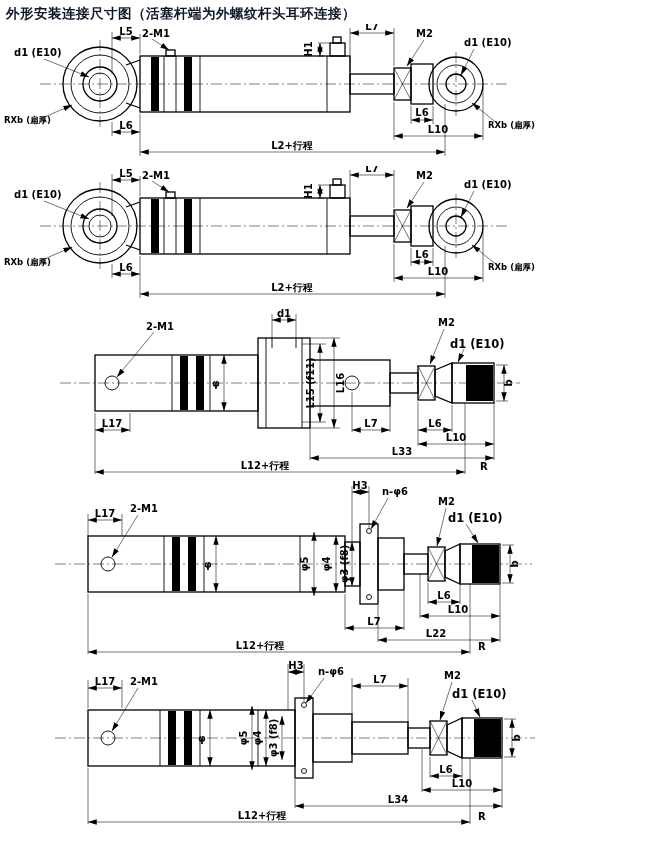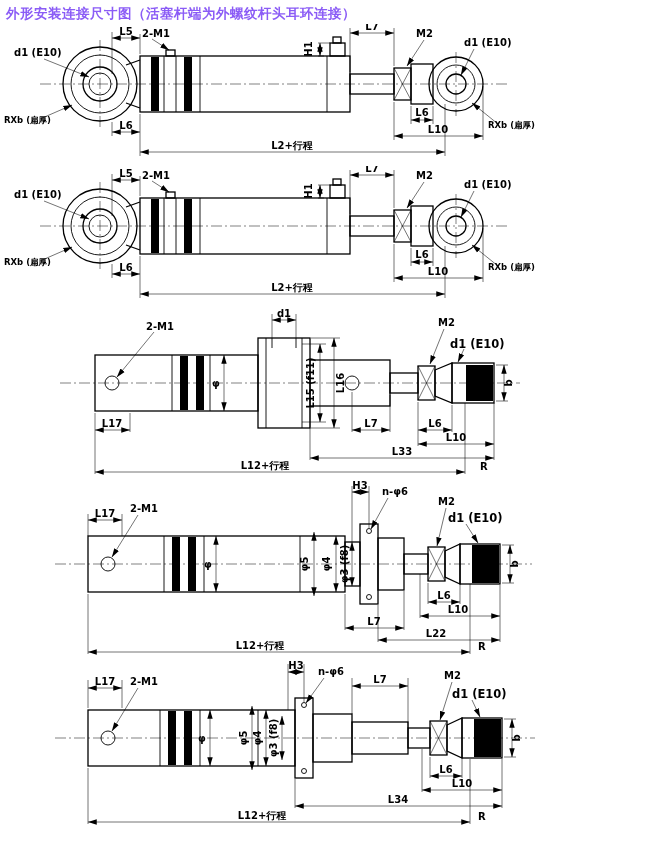--- a/index.html
+++ b/index.html
@@ -1,17 +1,17 @@
 <!DOCTYPE html>
 <html><head>
 <meta charset="utf-8">
 <style>
   html,body{margin:0;padding:0;background:#fff}
   .page{width:650px;height:844px;background:#fff;overflow:hidden;font-family:"DejaVu Sans",sans-serif}
-  .title{font:600 13.5px "Liberation Serif",serif;color:#8b5cf6;padding:5px 6px 1px;letter-spacing:.5px;white-space:nowrap}
+  .title{font:600 13.5px "Liberation Serif",serif;color:#0f172a;padding:5px 6px 1px;letter-spacing:.5px;white-space:nowrap}
   svg{display:block}
   .ln{fill:none;stroke:#000;stroke-width:1.3}
   .md{fill:none;stroke:#000;stroke-width:.9}
   .thin{fill:none;stroke:#000;stroke-width:.55}
   .cl{fill:none;stroke:#000;stroke-width:.5;stroke-dasharray:11 3 2 3}
   .blk{fill:#000;stroke:none}
   text.dim{font:700 10px "DejaVu Sans",sans-serif;fill:#000}
   text.dimlg{font:700 11.5px "DejaVu Sans",sans-serif;fill:#000}
   text.sm{font:700 8.5px "DejaVu Sans",sans-serif;fill:#000}
 </style>

